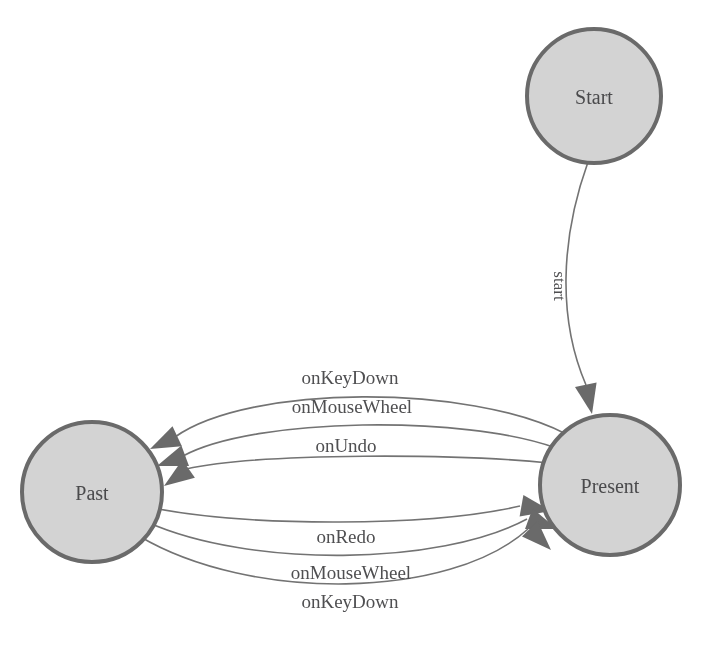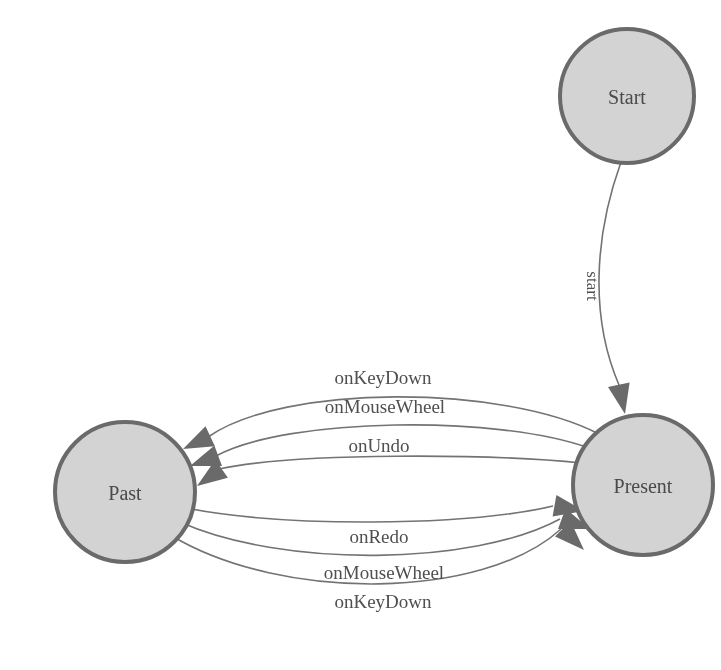--- a/index.html
+++ b/index.html
@@ -4,21 +4,21 @@
 <style>
   html, body {
     margin: 0;
     padding: 0;
     background: #ffffff;
     width: 721px;
     height: 670px;
     overflow: hidden;
     font-family: "Liberation Serif", "DejaVu Serif", serif;
   }
-  #canvas-wrap { width: 603px; height: 670px; position: relative; margin-left: 33px; }
+  #canvas-wrap { width: 603px; height: 670px; position: relative; }
   svg { display: block; }
   .node-circle {
     fill: #d3d3d3;
     stroke: #6a6a6a;
     stroke-width: 4;
     cursor: move;
   }
   .node-label {
     fill: #4a4a4c;
     font-size: 20px;

